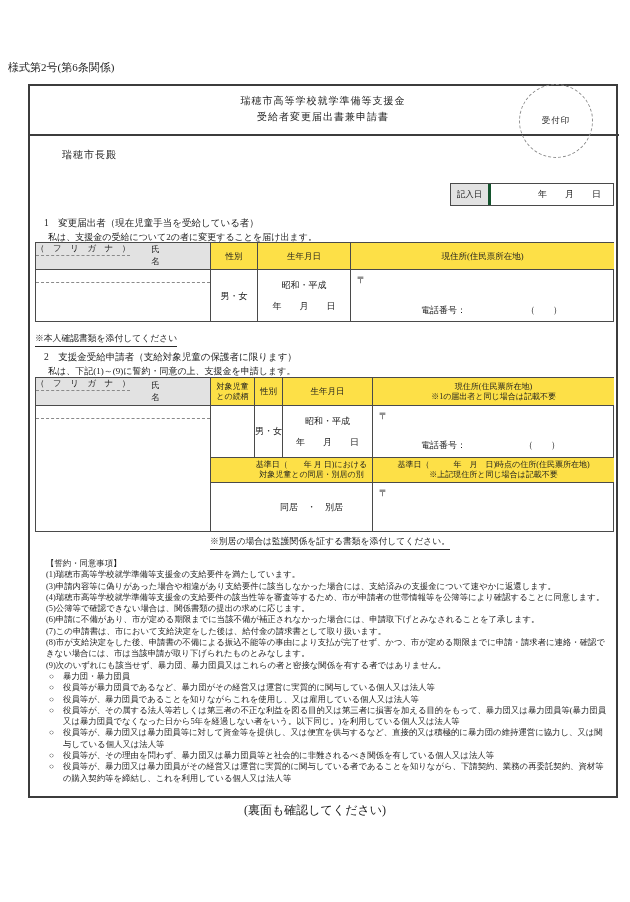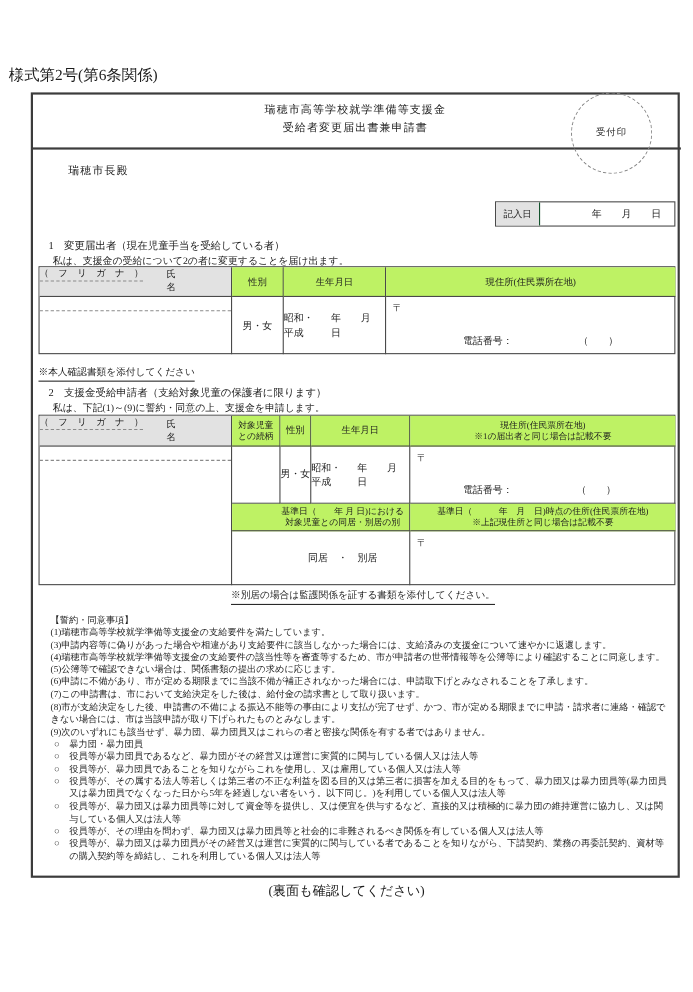--- a/index.html
+++ b/index.html
@@ -1,68 +1,68 @@
 <!DOCTYPE html>
 <html><head>
 <meta charset="utf-8">
 <style>
   * { margin:0; padding:0; box-sizing:border-box; }
   html,body { width:630px; height:902px; background:#ffffff; }
   body { position:relative; font-family:"Liberation Serif","DejaVu Serif",serif; color:#1c1c1c; }
 
   .abs { position:absolute; }
 
-  #form-no { left:8px; top:60px; font-size:14px; }
+  #form-no { left:8px; top:60px; font-size:11px; }
 
   #outer-box { left:28px; top:84px; width:590px; height:714px; border:2px solid #3c3c3c; position:absolute; }
 
   #title-wrap { left:0; top:7px; width:100%; text-align:center; line-height:16px; font-size:10px; letter-spacing:1px; }
   #title-divider { left:-1px; top:48px; width:590px; border-top:2px solid #3c3c3c; height:0; }
   #stamp-circle { left:489px; top:-2px; width:74px; height:74px; border:1px dashed #8a8a8a; border-radius:50%;
                   display:flex; align-items:center; justify-content:center; font-size:8.5px; letter-spacing:1px; background:transparent; }
   #addressee { left:32px; top:62px; font-size:10px; letter-spacing:1px; }
 
   #entry-date-box { left:420px; top:97px; width:164px; height:23px; border:1px solid #4a4a4a; display:flex; }
-  #entry-date-box .lbl { width:40px; background:#e2e2e2; border-right:1px solid #14532d; display:flex; align-items:center; justify-content:center; font-size:8.5px; }
+  #entry-date-box .lbl { width:40px; background:#e2e2e2; border-right:3px solid #14532d; display:flex; align-items:center; justify-content:center; font-size:8.5px; }
   #entry-date-box .val { flex:1; display:flex; align-items:center; justify-content:flex-end; padding-right:12px; font-size:9px; }
 
   .sec-heading { font-size:9.5px; }
   .sec-intro { font-size:9px; }
   #sec1-heading { left:14px; top:131px; }
   #sec1-intro { left:18px; top:145px; }
   #sec2-heading { left:14px; top:265px; }
   #sec2-intro { left:18px; top:279px; }
 
   .note { font-size:8.8px; border-bottom:1px solid #2a2a2a; padding-bottom:1px; }
   #sec1-note { left:5px; top:247px;text-align:center; }
   #sec2-note { left:180px; top:450px; }
 
   
   .grid { position:absolute; border:1px solid #4a4a4a; display:grid; background:#fff; }
   .cell { border-right:1px solid #4a4a4a; border-bottom:1px solid #4a4a4a; overflow:hidden; position:relative; }
   .cell.nr { border-right:none; }
   .cell.nb { border-bottom:none; }
-  .hdr { background:#bef264; display:flex; flex-direction:column; align-items:center; justify-content:center; text-align:center; font-size:8.5px; line-height:11px; }
+  .hdr { background:#fde047; display:flex; flex-direction:column; align-items:center; justify-content:center; text-align:center; font-size:8.5px; line-height:11px; }
   .hdr.small { font-size:8px; line-height:10px; }
   .center { display:flex; align-items:center; justify-content:center; font-size:9px; }
 
   #table1 { left:5px; top:156px; width:579px; height:80px;
             grid-template-columns:175px 47px 93px 263px; grid-template-rows:27px 52px; }
   #table2 { left:5px; top:291px; width:579px; height:155px;
             grid-template-columns:175px 44px 28px 90px 241px; grid-template-rows:28px 52px 25px 49px; }
 
   .name-hdr { background:#e2e2e2; font-size:8.5px; display:flex; flex-direction:row; }
   .name-hdr .furi { height:13px; border-bottom:1px dashed #8a8a8a; display:flex; align-items:center; justify-content:center; }
   .name-hdr .nm { flex:1; display:flex; align-items:center; justify-content:center;margin-left:21px; }
 
   .name-entry { display:flex; flex-direction:column; }
   .name-entry .furi-line { height:13px; border-bottom:1px dashed #8a8a8a; }
   .name-entry .fill { flex:1; }
 
-  .birth { display:flex; flex-direction:row; align-items:center; justify-content:center; gap:8px; font-size:9px; }
+  .birth { display:flex; flex-direction:column; align-items:center; justify-content:center; gap:8px; font-size:9px; }
 
   .addr { font-size:9px; }
   .addr .postal { position:absolute; left:6px; top:4px; font-size:9px; }
   .addr .phone { position:absolute; bottom:5px; left:0; width:100%; display:flex; font-size:9px; }
   #table1 .phone .ph-l { margin-left:70px; }
   #table1 .phone .ph-p { margin-left:60px; }
   #table2 .phone .ph-l { margin-left:48px; }
   #table2 .phone .ph-p { margin-left:58px; }
 
   .span3 { grid-column:2 / span 3;padding-left:40px; }

